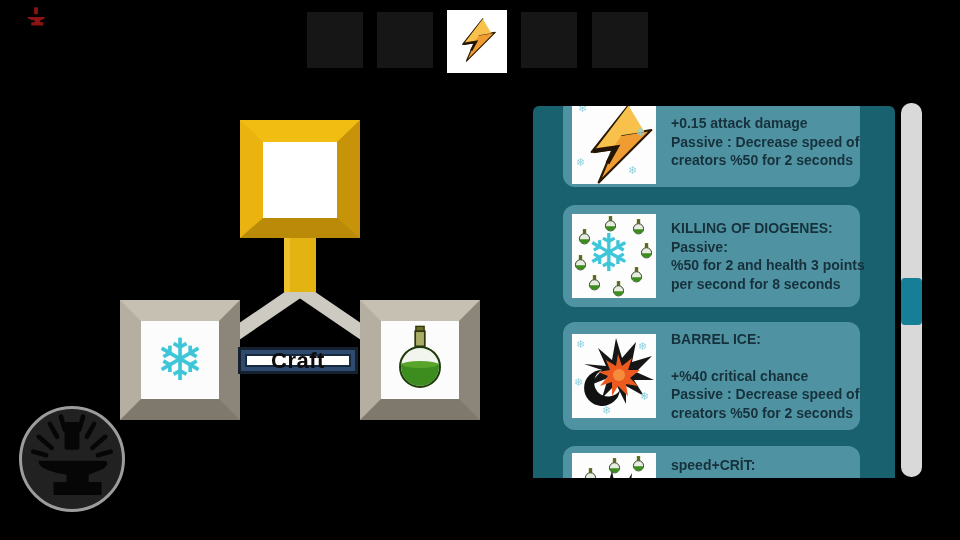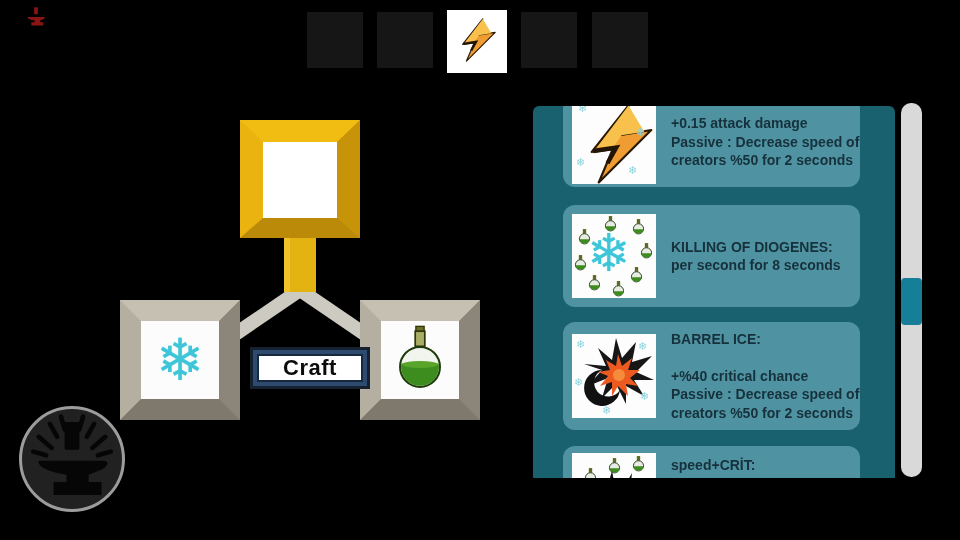--- a/index.html
+++ b/index.html
@@ -18,21 +18,21 @@
     background:#fff;border-style:solid;border-width:22px 23px 20px 23px;
     border-top-color:#f2bd12;border-left-color:#eab310;border-right-color:#c69309;border-bottom-color:#ba8a08;}
   .conn-svg{left:180px;top:230px;}
   .slot{width:120px;height:120px;box-sizing:border-box;background:#fcfcfc;
     border-style:solid;border-width:21px;
     border-top-color:#c6c0b3;border-left-color:#b5afa2;border-right-color:#8b857a;border-bottom-color:#7e786d;
     display:flex;align-items:center;justify-content:center;}
   .slot-left{left:120px;top:300px;}
   .slot-right{left:360px;top:300px;}
   .snowflake-big{font-size:58px;line-height:58px;color:#3ec6d8;text-shadow:0 0 1px #8adfe9;}
-  .craft-btn{left:250px;top:347px;width:120px;height:42px;box-sizing:border-box;
+  .craft-btn{left:238px;top:347px;width:120px;height:27px;box-sizing:border-box;
     background:#2e4a6e;border:3px solid #152030;cursor:pointer;}
   .craft-inner{position:absolute;left:4px;top:4px;right:4px;bottom:4px;background:#ffffff;
     border:2px solid #16293e;display:flex;align-items:center;justify-content:center;
     font-weight:bold;font-size:22px;color:#0c0c0c;letter-spacing:0.5px;}
 
   
   .panel{left:533px;top:106px;width:362px;height:372px;background:#1a6170;border-radius:6px 6px 0 0;overflow:hidden;}
   .entry{position:absolute;left:30px;width:297px;background:#4f93a2;border-radius:12px;}
   .icon-box{position:absolute;left:9px;width:84px;height:84px;background:#fdfdfd;overflow:hidden;}
   .txt{position:absolute;left:108px;top:0;bottom:0;width:186px;display:flex;flex-direction:column;justify-content:center;}
@@ -172,20 +172,22 @@
           <path d="M1.6 12 a5.5 5.5 0 0 0 10.8 0 z" fill="#3c8d1e"></path>
         </svg>
       <svg class="mini-flask" style="left:40px;top:66px" width="13" height="17" viewBox="0 0 14 18">
           <rect x="5.2" y="1" width="3.6" height="5" fill="#5c6b1d"></rect>
           <circle cx="7" cy="11.5" r="5.5" fill="#e8ece2" stroke="#223c10" stroke-width="1"></circle>
           <path d="M1.6 12 a5.5 5.5 0 0 0 10.8 0 z" fill="#3c8d1e"></path>
         </svg>
     </div>
     <div class="txt">
       <div class="t-line">KILLING OF DIOGENES:</div>
+      <div class="t-line">Passive:</div>
+      <div class="t-line">%50 for 2 and health 3 points</div>
       <div class="t-line">per second for 8 seconds</div>
     </div>
   </div>
 
   <div class="entry" style="top:216px;height:108px">
     <div class="icon-box" style="top:12px">
       <svg width="84" height="84" viewBox="0 0 84 84" style="position:absolute;left:0;top:0">
         <polygon fill="#161616" points="44,4 50,24 64,8 60,28 80,22 64,38 82,46 62,46 72,62 54,52 54,70 44,50 30,64 36,44 16,52 30,36 12,30 34,32 26,14 40,26"></polygon>
         <polygon fill="#ed5a20" points="46,20 50,32 60,24 56,36 68,36 58,44 66,52 54,50 56,62 46,52 40,62 40,48 28,52 36,42 26,38 38,36 34,26 44,32"></polygon>
         <circle cx="47" cy="41" r="6" fill="#f78b3c"></circle>

